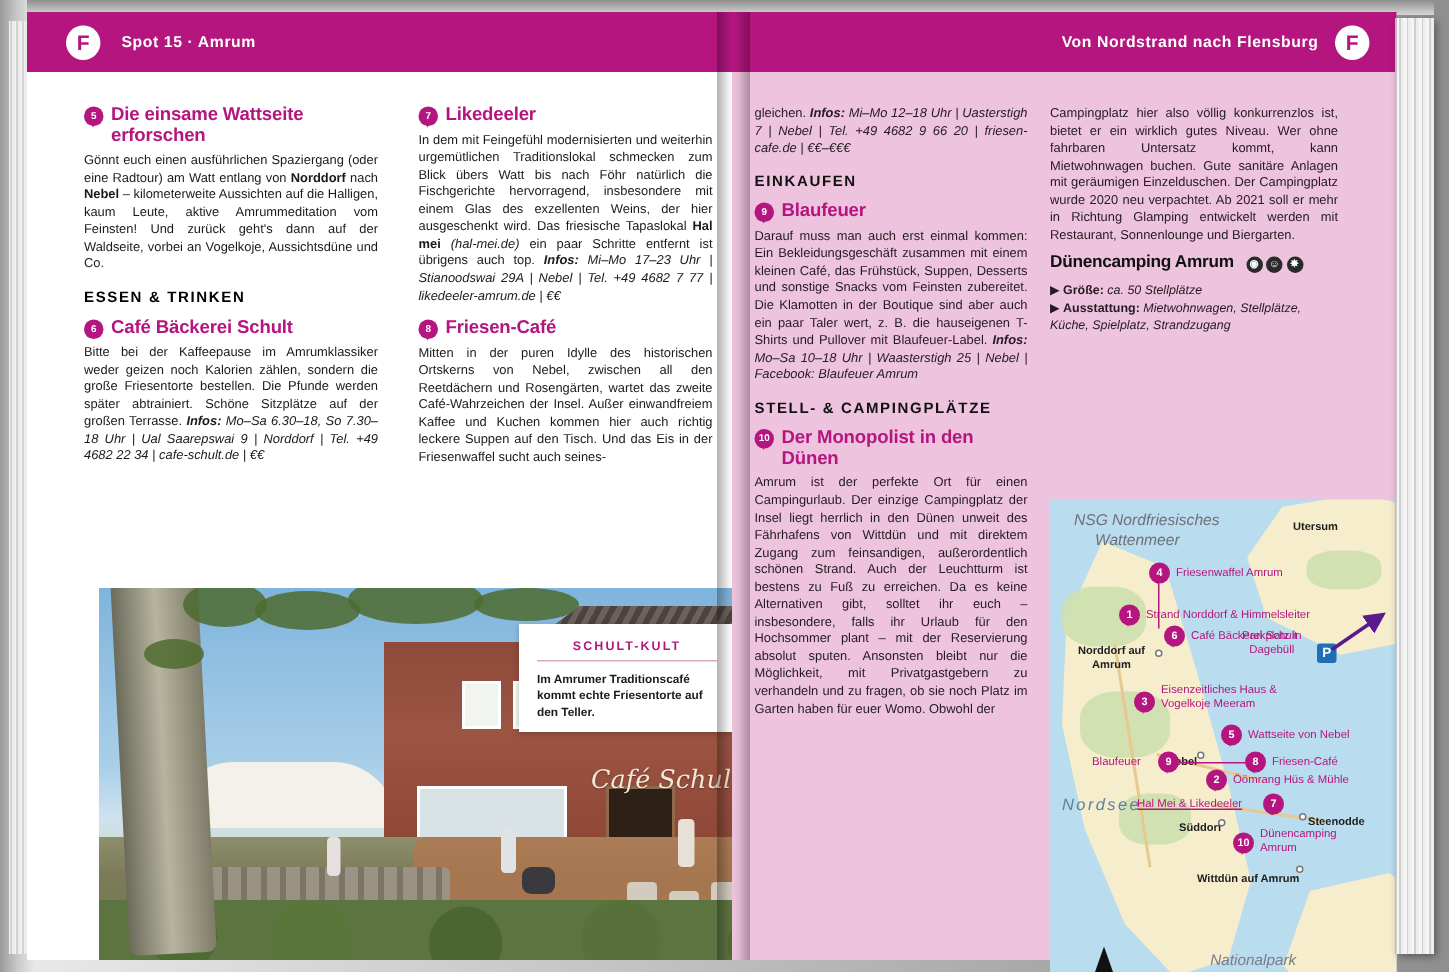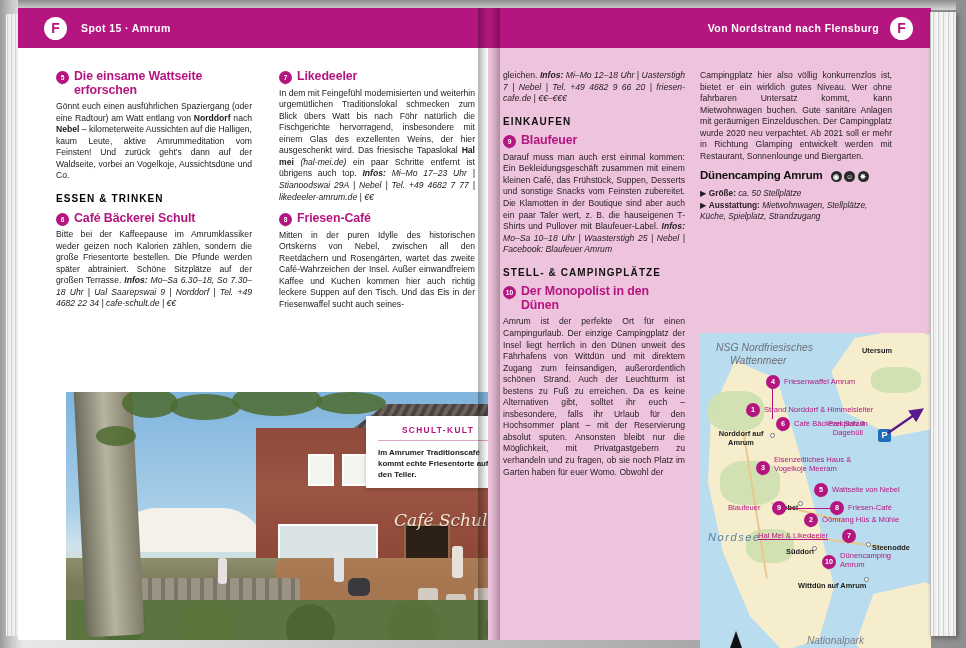--- a/index.html
+++ b/index.html
@@ -304,21 +304,21 @@
       </div>
       <div class="body">In dem mit Feingefühl modernisierten und weiterhin urgemütlichen Traditionslokal schmecken zum Blick übers Watt bis nach Föhr natürlich die Fischgerichte hervorragend, insbesondere mit einem Glas des exzellenten Weins, der hier ausgeschenkt wird. Das friesische Tapaslokal <b>Hal mei</b> <i>(hal-mei.de)</i> ein paar Schritte entfernt ist übrigens auch top. <span class="infos">Infos:</span> <i>Mi–Mo 17–23 Uhr | Stianoodswai 29A | Nebel | Tel. +49 4682 7 77 | likedeeler-amrum.de | €€</i></div>
 
       <div class="poi" style="margin-top:9px;">
         <div class="pin">8</div>
         <div class="poi-title">Friesen-Café</div>
       </div>
       <div class="body">Mitten in der puren Idylle des historischen Ortskerns von Nebel, zwischen all den Reetdächern und Rosengärten, wartet das zweite Café-Wahrzeichen der Insel. Außer einwandfreiem Kaffee und Kuchen kommen hier auch richtig leckere Suppen auf den Tisch. Und das Eis in der Friesenwaffel sucht auch seines-</div>
     </div>
 
-    <div id="callout" style="left:348px;top:408px;">
+    <div id="callout" style="left:328px;top:408px;">
       <div class="ck-t">SCHULT-KULT</div>
       <div class="ck-b">Im Amrumer Traditionscafé kommt echte Friesentorte auf den Teller.</div>
     </div>
   </div>
 
   <div class="page" id="page-right">
 
     <div class="col" id="col3" style="top:62px;left:15px;">
       <div class="body">gleichen. <span class="infos">Infos:</span> <i>Mi–Mo 12–18 Uhr | Uasterstigh 7 | Nebel | Tel. +49 4682 9 66 20 | friesen-cafe.de | €€–€€€</i></div>
 

